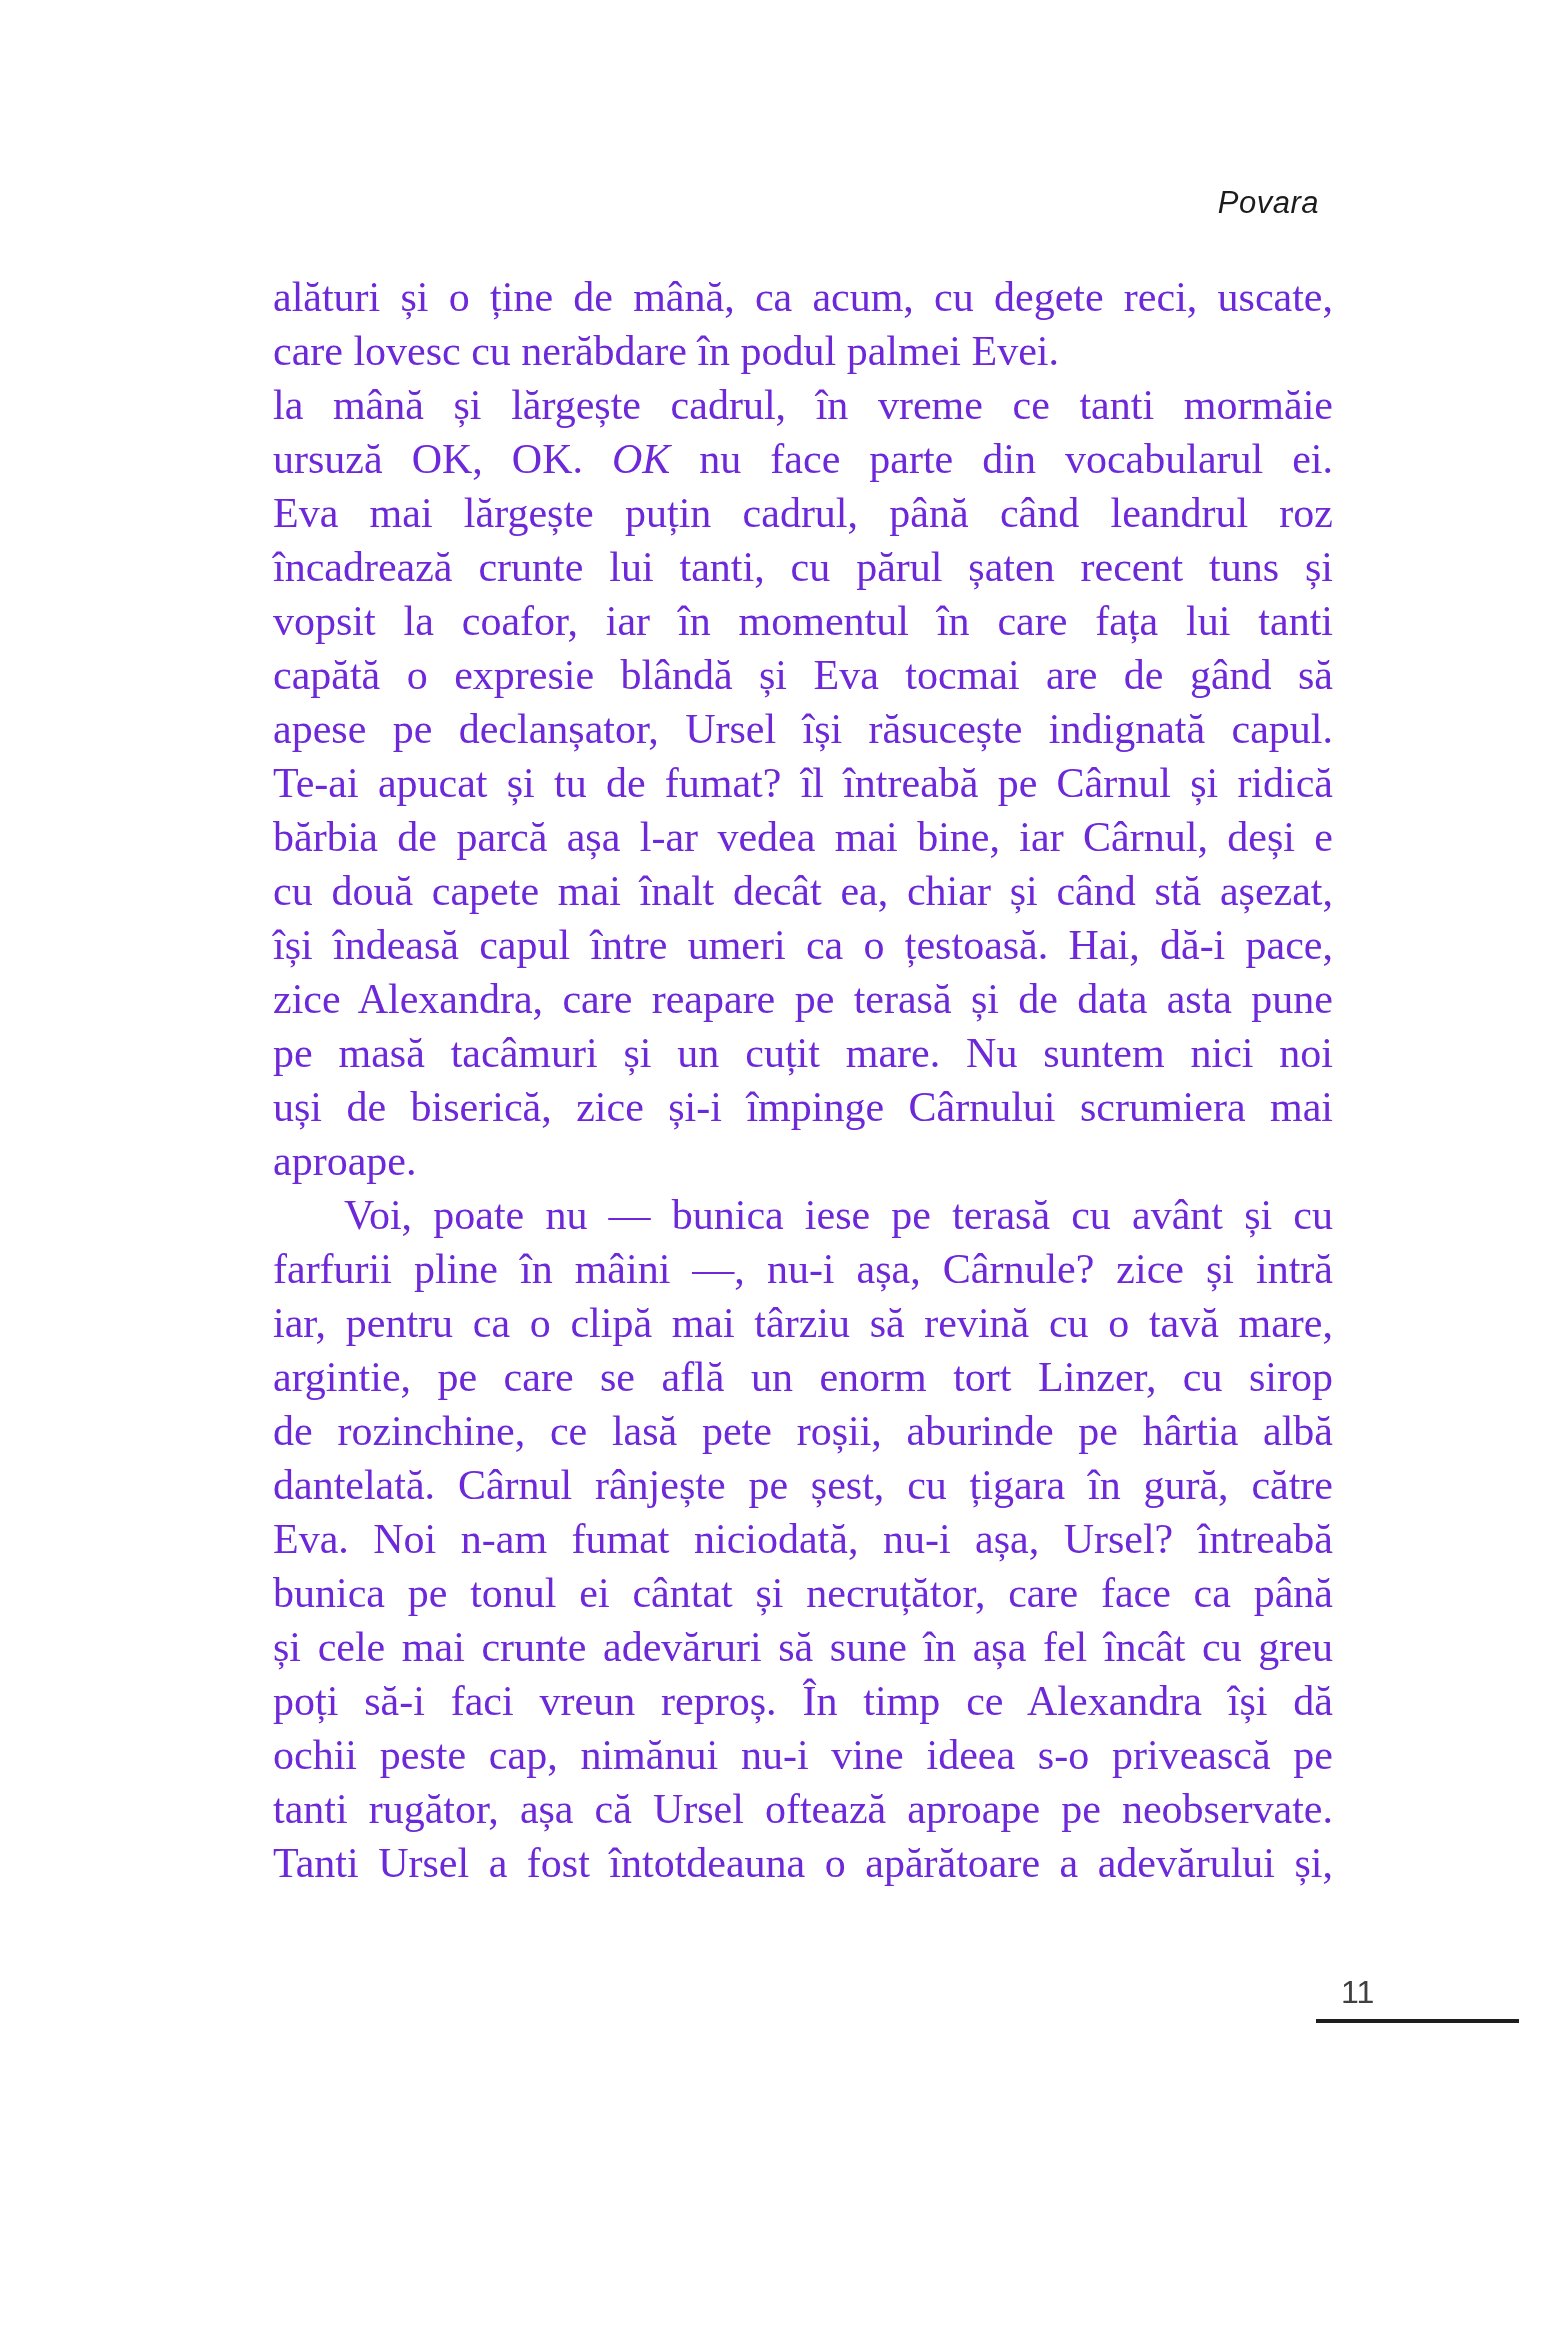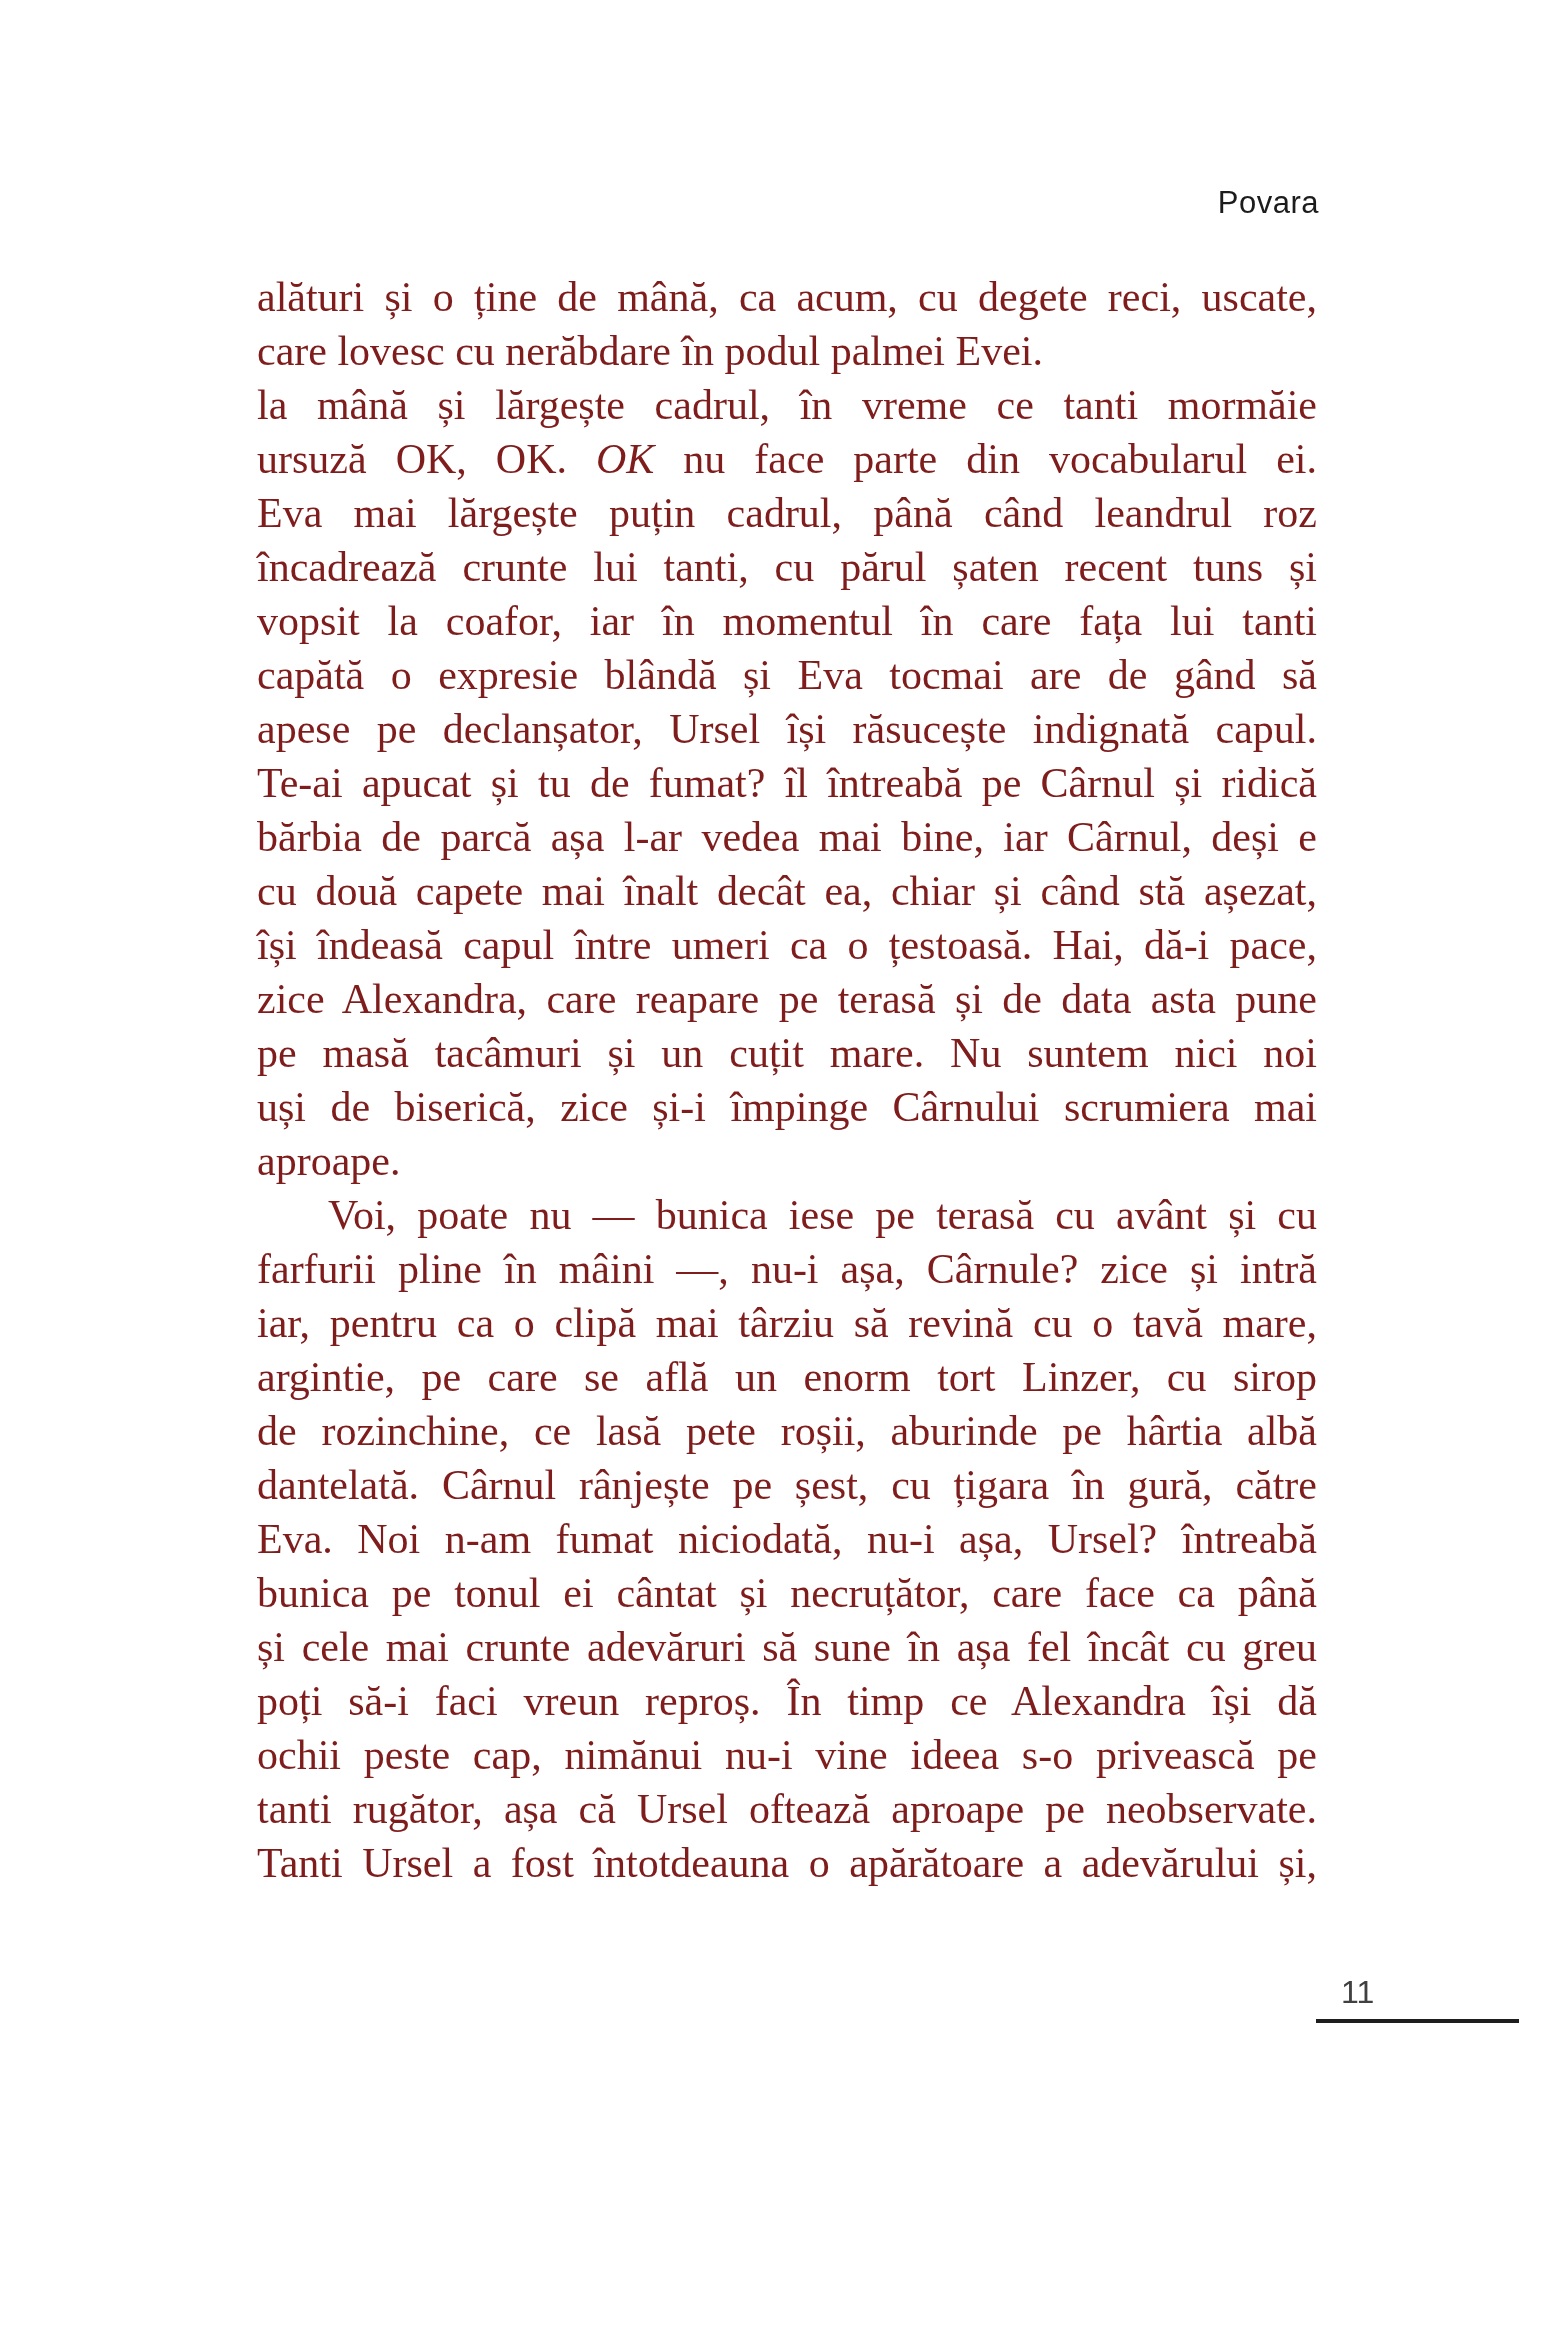--- a/index.html
+++ b/index.html
@@ -16,31 +16,32 @@
     background: #ffffff;
     overflow: hidden;
   }
   .running-header {
     position: absolute;
     top: 186px;
     left: 937px;
     width: 382px;
     text-align: right;
     font-family: "Liberation Sans", sans-serif;
+    font-style: italic;
     font-size: 31px;
     line-height: 34px;
     color: #1c1c1c;
     letter-spacing: 0.5px;
   }
   .text-block {
     position: absolute;
-    left: 257px;
+    left: 273px;
     top: 270px;
     width: 1060px;
-    color: #7f1d1d;
+    color: #6d28d9;
   }
   .line {
     font-size: 42px;
     line-height: 54px;
     text-align: justify;
     text-align-last: justify;
   }
   .line.end {
     text-align: left;
     text-align-last: left;

